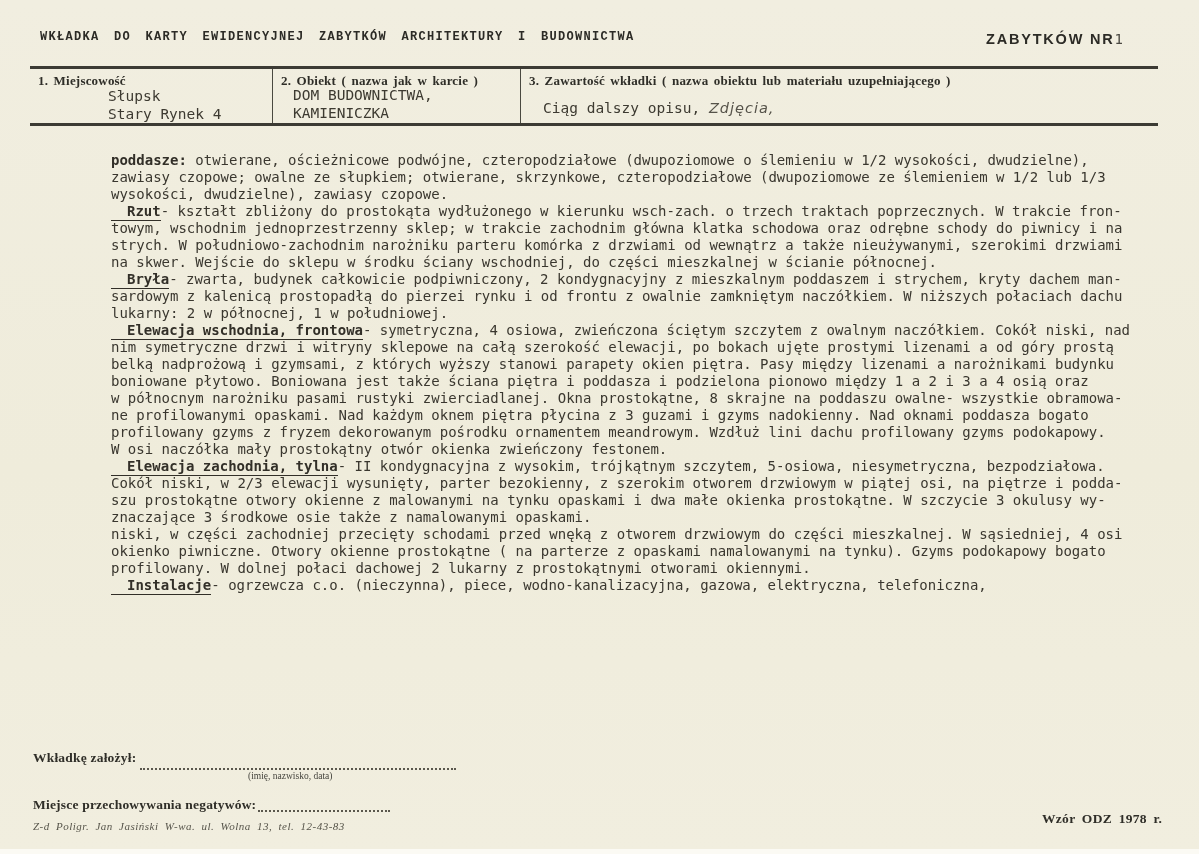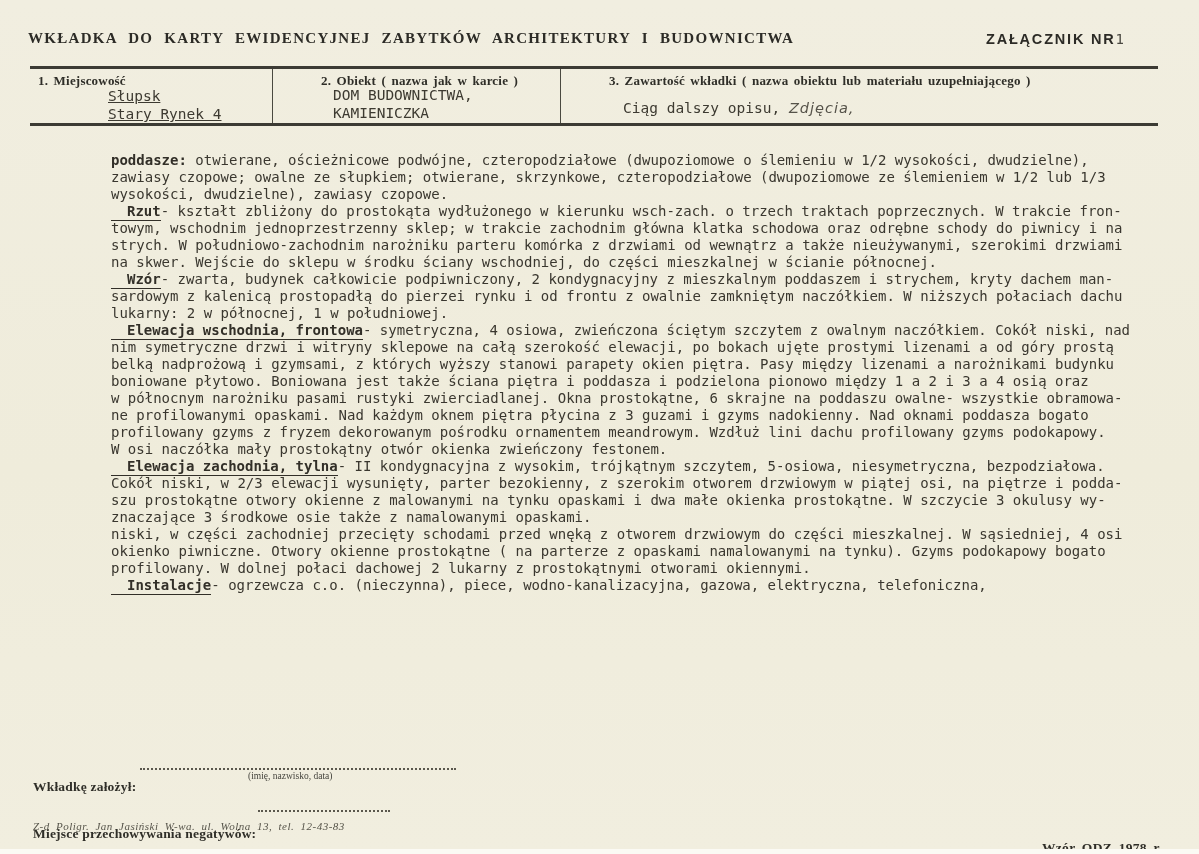--- a/index.html
+++ b/index.html
@@ -8,68 +8,68 @@
     width:1199px;height:854px;
     margin:0 auto;
     background:#f0edde;
     background-image:linear-gradient(180deg,#f1eee0 0%,#efecdb 55%,#f1eedf 100%);
     font-family:"Liberation Serif", serif;
     color:#33322c;
     overflow:hidden;
   }
   
   .hdr-title{
-    position:absolute;left:28px;top:30px;
-    font-family:Liberation Serif, serif;
-    font-weight:bold;font-size:15px;letter-spacing:1.3px;word-spacing:6px;
+    position:absolute;left:40px;top:30px;
+    font-family:Liberation Mono, monospace;
+    font-weight:bold;font-size:12px;letter-spacing:1.3px;word-spacing:6px;
     color:#2c2b26;
   }
   .hdr-attach{
     position:absolute;left:986px;top:31px;
     font-family:"Liberation Sans", sans-serif;
     font-weight:bold;font-size:14.5px;letter-spacing:1.8px;
     color:#2c2b26;white-space:nowrap;
   }
   .hdr-attach .att-num{font-weight:normal;font-family:"DejaVu Sans Mono", monospace;font-size:14px;color:#4a4841;}
   
   .id-table{
     position:absolute;left:30px;top:66px;width:1128px;height:60px;
     border-top:3px solid #3c3b34;border-bottom:3px solid #3c3b34;
-    display:flex;box-sizing:border-box;gap:40px;
+    display:flex;box-sizing:border-box;
   }
   .id-cell{box-sizing:border-box;padding:4px 8px 2px 8px;position:relative;}
   .id-cell.c1{width:243px;border-right:1px solid #4a4940;}
   .id-cell.c2{width:248px;border-right:1px solid #4a4940;}
   .id-cell.c3{flex:1;}
   .cell-label{
     font-family:"Liberation Serif", serif;font-weight:bold;font-size:13px;
     letter-spacing:0.2px;word-spacing:2px;color:#2f2e28;
   }
   .tw{font-family:"DejaVu Sans Mono", monospace;color:#3d3a31;}
-  .c1-val{margin:-2px 0 0 70px;font-size:14.5px;line-height:18px;text-decoration:underline;}
+  .c1-val{margin:-2px 0 0 70px;font-size:14.5px;line-height:18px;}
   .c2-val{margin:-3px 0 0 12px;font-size:14.5px;line-height:18px;}
   .c3-val{margin:10px 0 0 14px;font-size:14.5px;line-height:18px;}
   .hand{
     font-family:"DejaVu Sans", sans-serif;font-style:italic;
     font-size:14.5px;color:#56534a;letter-spacing:1px;
   }
   
   .body-text{
     position:absolute;left:95px;top:152px;width:1016px;
     font-family:"DejaVu Sans Mono", monospace;
     font-size:14px;line-height:17px;color:#3a372f;
     letter-spacing:0px;white-space:nowrap;margin-left:16px;
   }
   .bline{height:17px;}
   .head{font-weight:bold;color:#322f28;}
   .head.u{border-bottom:1.5px solid #322f28;padding-bottom:0.5px;padding-left:16px;}
   
   .ft-label{
     position:absolute;font-family:"Liberation Serif", serif;
-    font-weight:bold;font-size:13.5px;color:#2f2e28;letter-spacing:0.2px;margin-top:29px;
+    font-weight:bold;font-size:13.5px;color:#2f2e28;letter-spacing:0.2px;
   }
   .founder-label{left:33px;top:750px;}
   .founder-dots{
     position:absolute;left:140px;top:749px;width:316px;height:19px;
     border-bottom:2px dotted #5a574d;
   }
   .founder-value{
     position:absolute;left:143px;top:746px;
     font-family:"DejaVu Sans Mono", monospace;font-size:16px;
     letter-spacing:0.5px;color:#44413a;white-space:nowrap;
@@ -93,21 +93,21 @@
   .scan-edge{position:absolute;left:0;bottom:0;width:100%;height:5px;background:#fbfaf4;}
 </style>
 </head>
 <body>
 
 <div class="paper">
 
   <div class="hdr-title">WKŁADKA DO KARTY EWIDENCYJNEJ ZABYTKÓW ARCHITEKTURY I BUDOWNICTWA</div>
 
   <div class="hdr-attach">
-    <span>ZAŁĄCZNIK NR</span><span class="att-num">1</span>
+    <span>ZABYTKÓW NR</span><span class="att-num">1</span>
   </div>
 
   <div class="id-table">
     <div class="id-cell c1">
       <div class="cell-label">1. Miejscowość</div>
       <div class="tw c1-val">
         <div>Słupsk</div>
         <div>Stary Rynek 4</div>
       </div>
     </div>
@@ -128,28 +128,28 @@
   </div>
 
   <div class="body-text">
       <div class="bline"><span class="head">poddasze:</span> otwierane, ościeżnicowe podwójne, czteropodziałowe (dwupoziomowe o ślemieniu w 1/2 wysokości, dwudzielne),</div>
       <div class="bline">zawiasy czopowe; owalne ze słupkiem; otwierane, skrzynkowe, czteropodziałowe (dwupoziomowe ze ślemieniem w 1/2 lub 1/3</div>
       <div class="bline">wysokości, dwudzielne), zawiasy czopowe.</div>
       <div class="bline"><span class="head u">Rzut</span>- kształt zbliżony do prostokąta wydłużonego w kierunku wsch-zach. o trzech traktach poprzecznych. W trakcie fron-</div>
       <div class="bline">towym, wschodnim jednoprzestrzenny sklep; w trakcie zachodnim główna klatka schodowa oraz odrębne schody do piwnicy i na</div>
       <div class="bline">strych. W południowo-zachodnim narożniku parteru komórka z drzwiami od wewnątrz a także nieużywanymi, szerokimi drzwiami</div>
       <div class="bline">na skwer. Wejście do sklepu w środku ściany wschodniej, do części mieszkalnej w ścianie północnej.</div>
-      <div class="bline"><span class="head u">Wzór</span>- zwarta, budynek całkowicie podpiwniczony, 2 kondygnacyjny z mieszkalnym poddaszem i strychem, kryty dachem man-</div>
+      <div class="bline"><span class="head u">Bryła</span>- zwarta, budynek całkowicie podpiwniczony, 2 kondygnacyjny z mieszkalnym poddaszem i strychem, kryty dachem man-</div>
       <div class="bline">sardowym z kalenicą prostopadłą do pierzei rynku i od frontu z owalnie zamkniętym naczółkiem. W niższych połaciach dachu</div>
       <div class="bline">lukarny: 2 w północnej, 1 w południowej.</div>
       <div class="bline"><span class="head u">Elewacja wschodnia, frontowa</span>- symetryczna, 4 osiowa, zwieńczona ściętym szczytem z owalnym naczółkiem. Cokół niski, nad</div>
       <div class="bline">nim symetryczne drzwi i witryny sklepowe na całą szerokość elewacji, po bokach ujęte prostymi lizenami a od góry prostą</div>
       <div class="bline">belką nadprożową i gzymsami, z których wyższy stanowi parapety okien piętra. Pasy między lizenami a narożnikami budynku</div>
       <div class="bline">boniowane płytowo. Boniowana jest także ściana piętra i poddasza i podzielona pionowo między 1 a 2 i 3 a 4 osią oraz</div>
-      <div class="bline">w północnym narożniku pasami rustyki zwierciadlanej. Okna prostokątne, 6 skrajne na poddaszu owalne- wszystkie obramowa-</div>
+      <div class="bline">w północnym narożniku pasami rustyki zwierciadlanej. Okna prostokątne, 8 skrajne na poddaszu owalne- wszystkie obramowa-</div>
       <div class="bline">ne profilowanymi opaskami. Nad każdym oknem piętra płycina z 3 guzami i gzyms nadokienny. Nad oknami poddasza bogato</div>
       <div class="bline">profilowany gzyms z fryzem dekorowanym pośrodku ornamentem meandrowym. Wzdłuż lini dachu profilowany gzyms podokapowy.</div>
       <div class="bline">W osi naczółka mały prostokątny otwór okienka zwieńczony festonem.</div>
       <div class="bline"><span class="head u">Elewacja zachodnia, tylna</span>- II kondygnacyjna z wysokim, trójkątnym szczytem, 5-osiowa, niesymetryczna, bezpodziałowa.</div>
       <div class="bline">Cokół niski, w 2/3 elewacji wysunięty, parter bezokienny, z szerokim otworem drzwiowym w piątej osi, na piętrze i podda-</div>
       <div class="bline">szu prostokątne otwory okienne z malowanymi na tynku opaskami i dwa małe okienka prostokątne. W szczycie 3 okulusy wy-</div>
       <div class="bline">znaczające 3 środkowe osie także z namalowanymi opaskami.</div>
       <div class="bline">niski, w części zachodniej przecięty schodami przed wnęką z otworem drzwiowym do części mieszkalnej. W sąsiedniej, 4 osi</div>
       <div class="bline">okienko piwniczne. Otwory okienne prostokątne ( na parterze z opaskami namalowanymi na tynku). Gzyms podokapowy bogato</div>
       <div class="bline">profilowany. W dolnej połaci dachowej 2 lukarny z prostokątnymi otworami okiennymi.</div>

